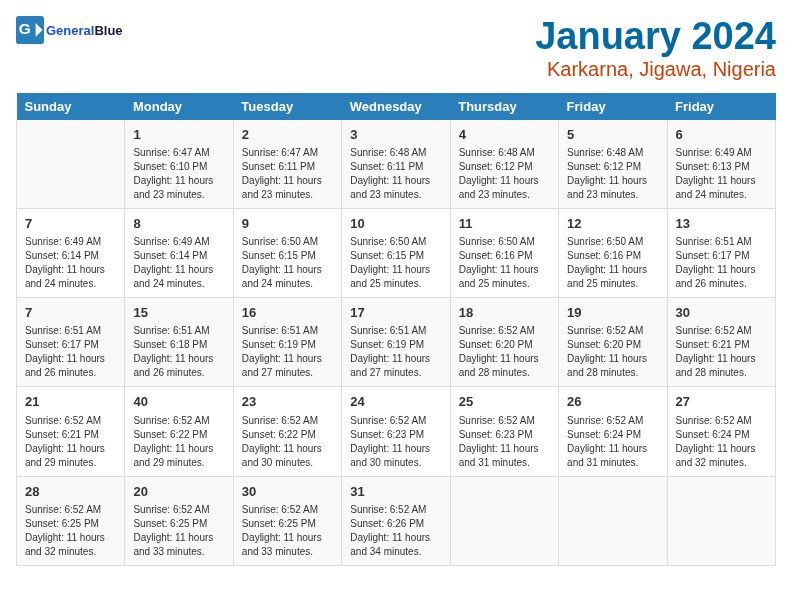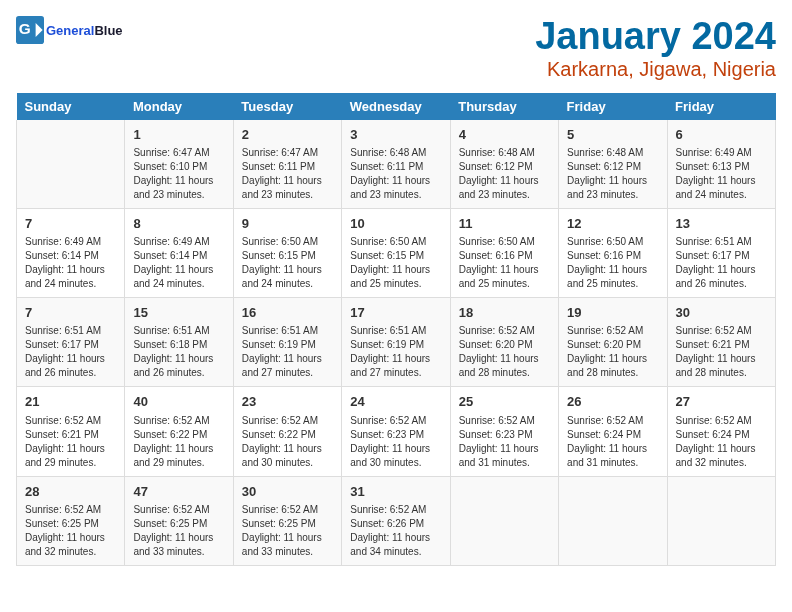--- a/index.html
+++ b/index.html
@@ -318,21 +318,21 @@
       </tr>
       <tr>
         <td>
           <span class="day-number">28</span>
           <div class="day-info" style="white-space: pre-line;">Sunrise: 6:52 AM
 Sunset: 6:25 PM
 Daylight: 11 hours
 and 32 minutes.</div>
         </td>
         <td>
-          <span class="day-number">47</span>
+          <span class="day-number">20</span>
           <div class="day-info" style="white-space: pre-line;">Sunrise: 6:52 AM
 Sunset: 6:25 PM
 Daylight: 11 hours
 and 33 minutes.</div>
         </td>
         <td>
           <span class="day-number">30</span>
           <div class="day-info" style="white-space: pre-line;">Sunrise: 6:52 AM
 Sunset: 6:25 PM
 Daylight: 11 hours

